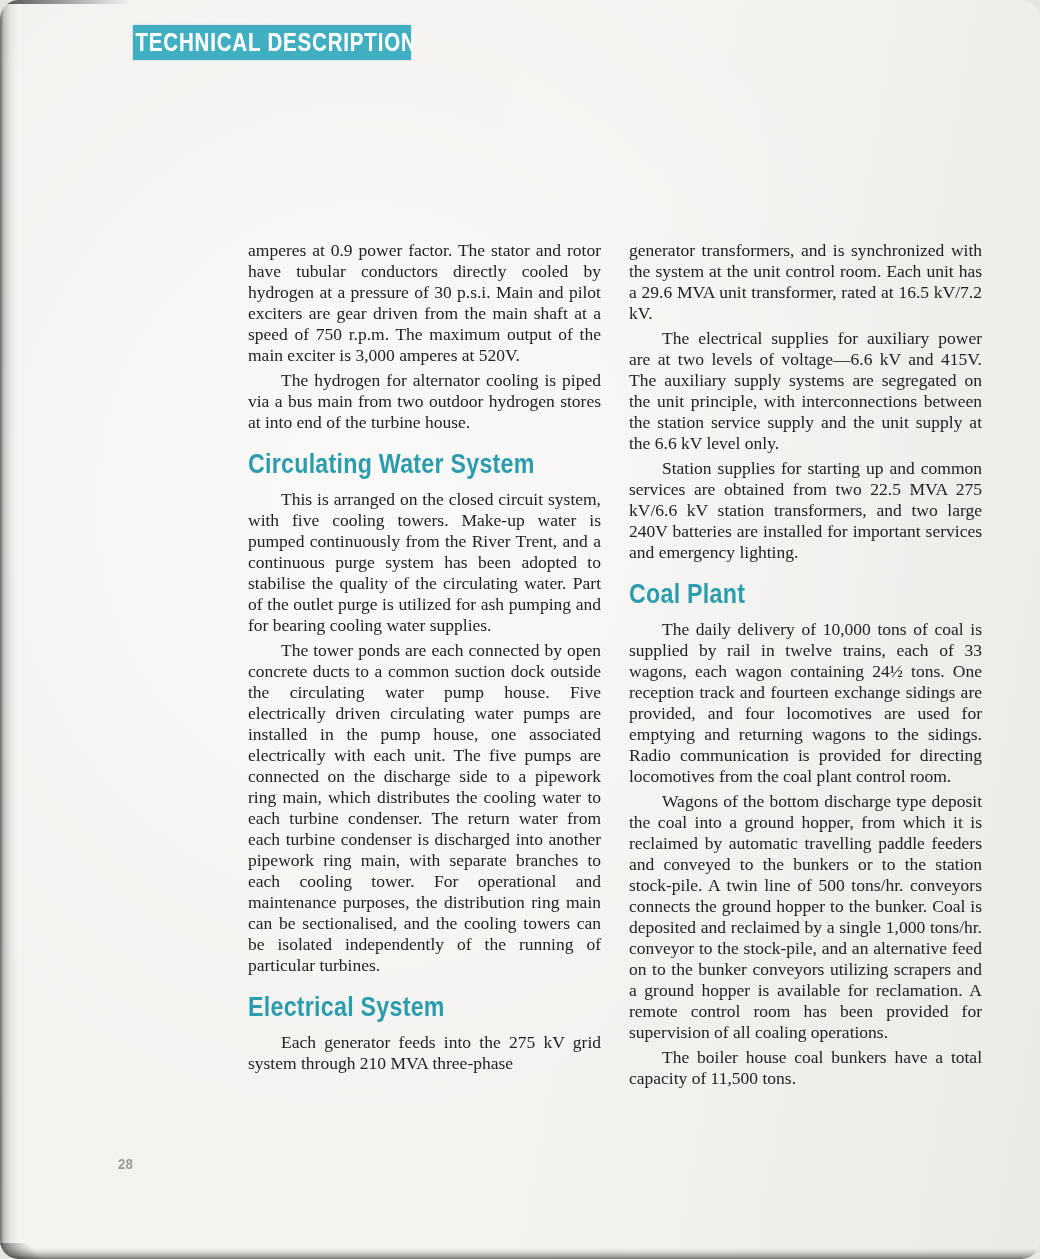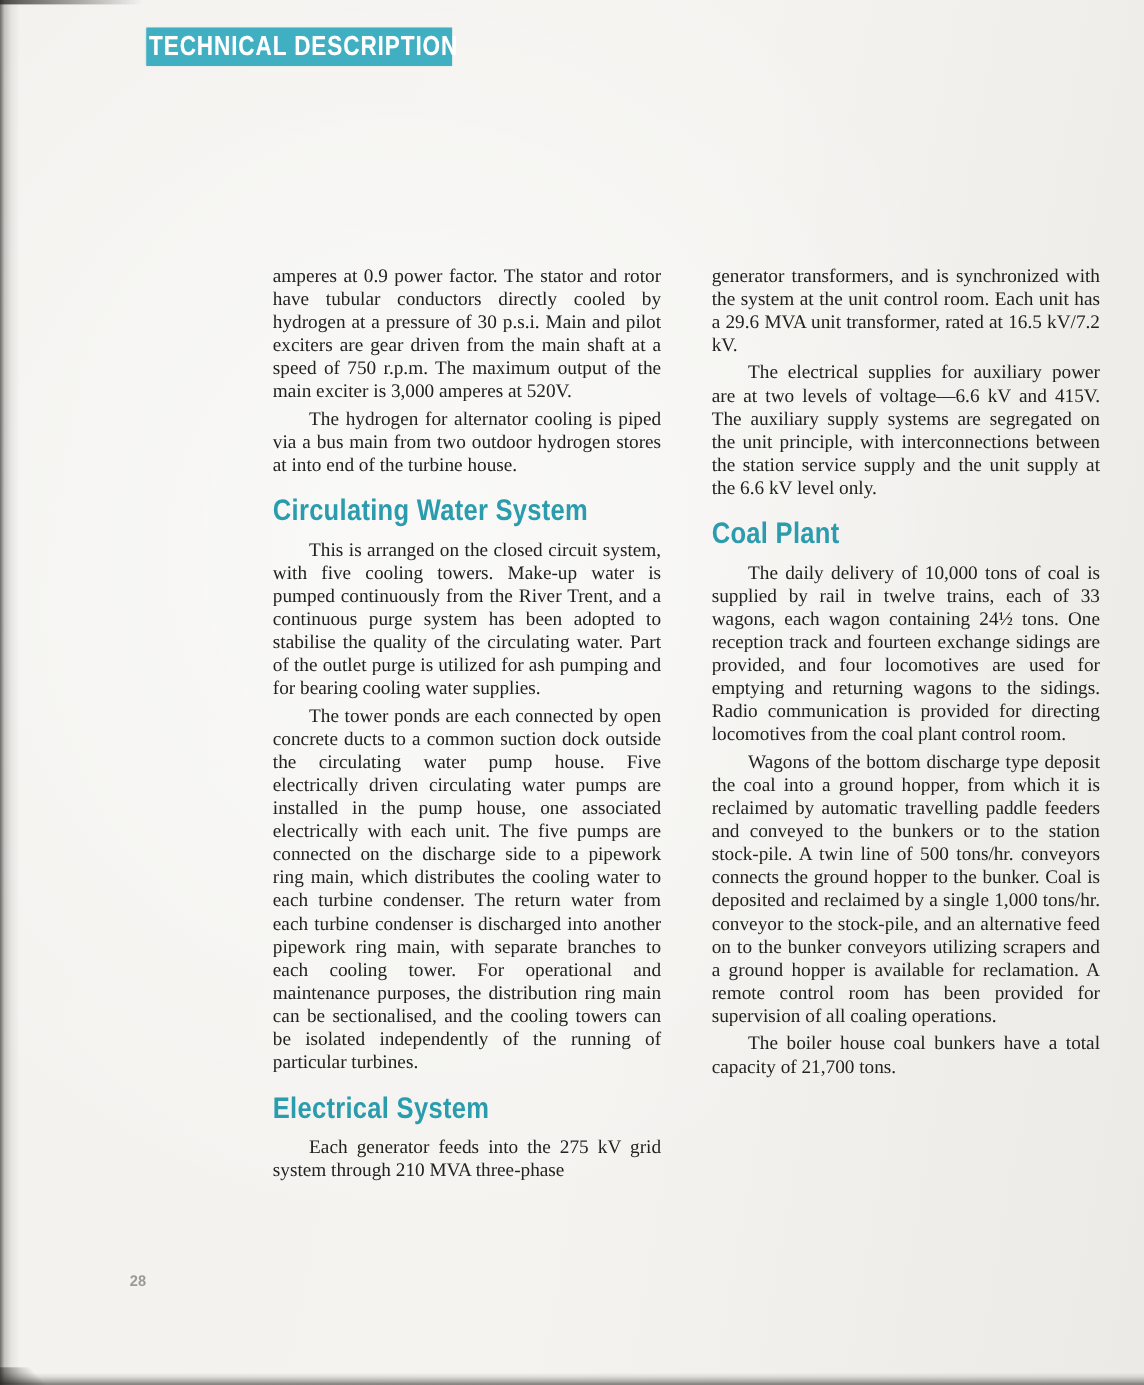--- a/index.html
+++ b/index.html
@@ -5,20 +5,21 @@
   html,body { margin:0; padding:0; background:#e6e5e2; }
   .page {
     position:relative;
     width:1040px; height:1259px;
     margin:0 auto;
     background:
       radial-gradient(ellipse at 35% 40%, rgba(255,255,255,0.55) 0%, rgba(255,255,255,0) 60%),
       linear-gradient(100deg, #f3f2ef 0%, #f4f3f0 55%, #ebeae7 100%);
     font-family:"Liberation Serif", serif;
     overflow:hidden;
+    border-radius:19px;
   }
   
   .edge-left {
     position:absolute; left:0; top:0; bottom:0; width:18px;
     background:linear-gradient(to right,
       rgba(52,50,46,0.70) 0px, rgba(92,90,86,0.32) 4px,
       rgba(120,118,114,0.12) 10px, rgba(120,118,114,0) 18px);
   }
   .edge-top {
     position:absolute; left:0; top:0; height:4px; width:130px;
@@ -46,21 +47,21 @@
     font-family:"Liberation Sans", sans-serif;
     font-weight:bold; font-size:25px; letter-spacing:1px;
     white-space:nowrap;
     transform:scaleX(0.82); transform-origin:left center;
     padding-left:3px;
     text-shadow:0 0 1px rgba(255,255,255,0.4);
   }
   
   .content {
     position:absolute; left:248px; top:240px; width:753px;
-    display:flex; gap:46px;
+    display:flex; gap:28px;
   }
   .column { width:353px; }
   .column p {
     margin:4px 0 0;
     font-size:17.5px; line-height:21px;
     text-align:justify;
     color:#222220;
   }
   .column p:first-child { margin-top:0; }
   .column p.indent { text-indent:33px; }
@@ -97,24 +98,25 @@
         <p class="indent">The hydrogen for alternator cooling is piped via a bus main from two outdoor hydrogen stores at into end of the turbine house.</p>
         <h2 style="color: rgb(43, 156, 173);">Circulating Water System</h2>
         <p class="indent">This is arranged on the closed circuit system, with five cooling towers. Make-up water is pumped continuously from the River Trent, and a continuous purge system has been adopted to stabilise the quality of the circulating water. Part of the outlet purge is utilized for ash pumping and for bearing cooling water supplies.</p>
         <p class="indent">The tower ponds are each connected by open concrete ducts to a common suction dock outside the circulating water pump house. Five electrically driven circulating water pumps are installed in the pump house, one associated electrically with each unit. The five pumps are connected on the discharge side to a pipework ring main, which distributes the cooling water to each turbine condenser. The return water from each turbine condenser is discharged into another pipework ring main, with separate branches to each cooling tower. For operational and maintenance purposes, the distribution ring main can be sectionalised, and the cooling towers can be isolated independently of the running of particular turbines.</p>
         <h2 style="color: rgb(43, 156, 173);">Electrical System</h2>
         <p class="indent">Each generator feeds into the 275 kV grid system through 210 MVA three-phase</p>
       </div>
     <div class="column" id="col-right">
         <p>generator transformers, and is synchronized with the system at the unit control room. Each unit has a 29.6 MVA unit transformer, rated at 16.5 kV/7.2 kV.</p>
         <p class="indent">The electrical supplies for auxiliary power are at two levels of voltage—6.6 kV and 415V. The auxiliary supply systems are segregated on the unit principle, with interconnections between the station service supply and the unit supply at the 6.6 kV level only.</p>
+        <p class="indent">Station supplies for starting up and common services are obtained from two 22.5 MVA 275 kV/6.6 kV station transformers, and two large 240V batteries are installed for important services and emergency lighting.</p>
         <h2 style="color: rgb(43, 156, 173);">Coal Plant</h2>
         <p class="indent">The daily delivery of 10,000 tons of coal is supplied by rail in twelve trains, each of 33 wagons, each wagon containing 24½ tons. One reception track and fourteen exchange sidings are provided, and four locomotives are used for emptying and returning wagons to the sidings. Radio communication is provided for directing locomotives from the coal plant control room.</p>
         <p class="indent">Wagons of the bottom discharge type deposit the coal into a ground hopper, from which it is reclaimed by automatic travelling paddle feeders and conveyed to the bunkers or to the station stock-pile. A twin line of 500 tons/hr. conveyors connects the ground hopper to the bunker. Coal is deposited and reclaimed by a single 1,000 tons/hr. conveyor to the stock-pile, and an alternative feed on to the bunker conveyors utilizing scrapers and a ground hopper is available for reclamation. A remote control room has been provided for supervision of all coaling operations.</p>
-        <p class="indent">The boiler house coal bunkers have a total capacity of 21,700 tons.</p>
+        <p class="indent">The boiler house coal bunkers have a total capacity of 11,500 tons.</p>
       </div>
   </div>
 
   <div class="page-number">28</div>
 
   <div class="edge-bottom"></div>
   <div class="edge-corner"></div>
 </div>
 
 </body></html>

